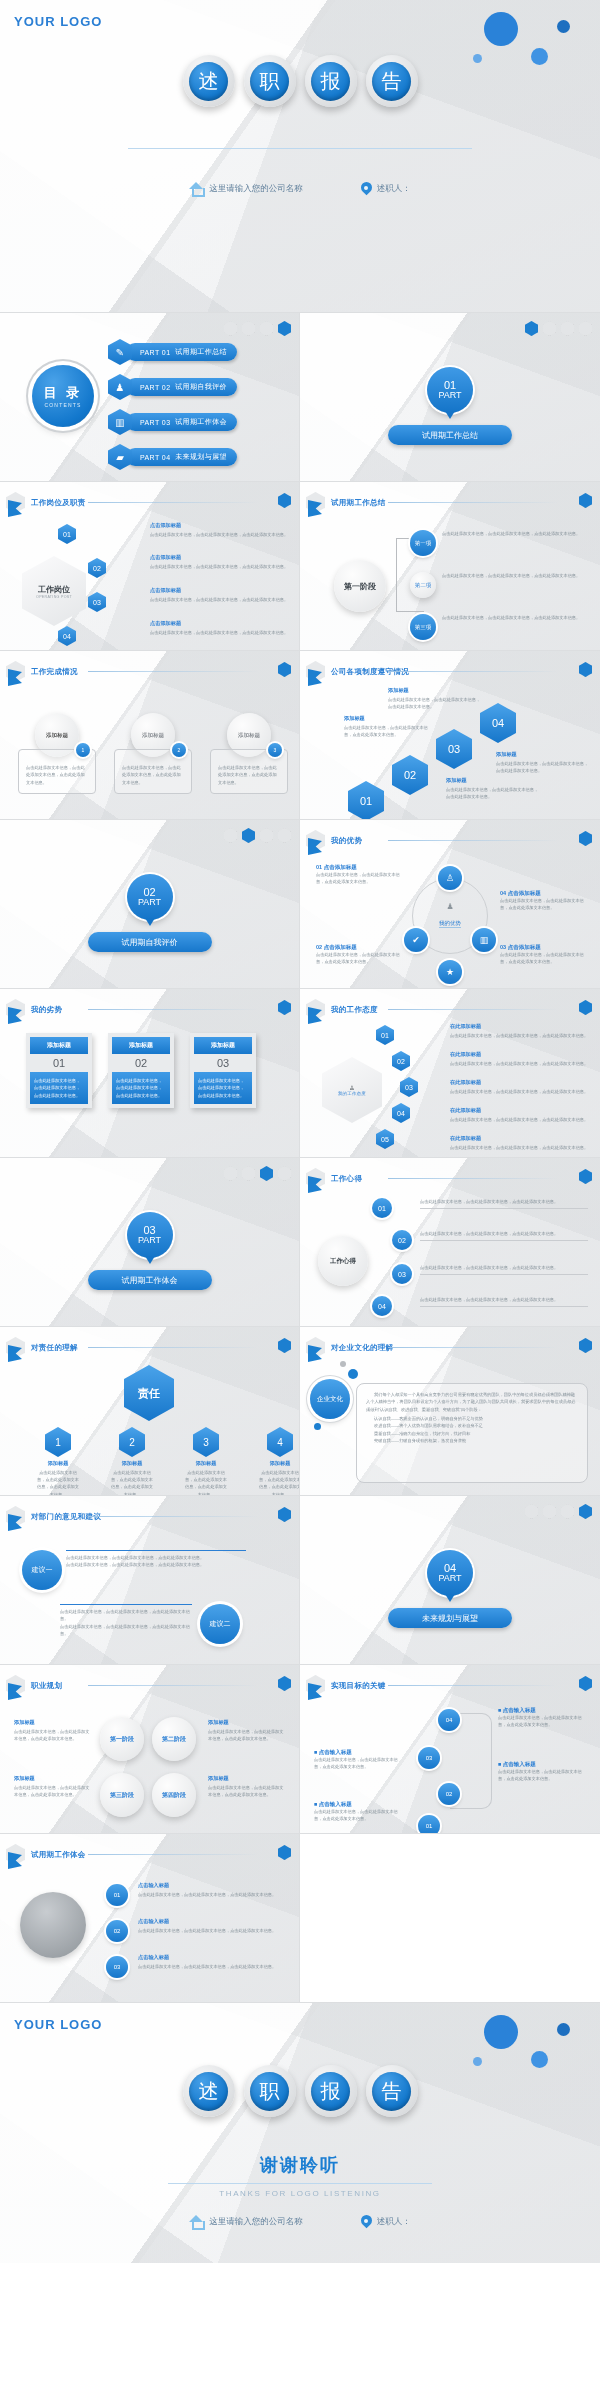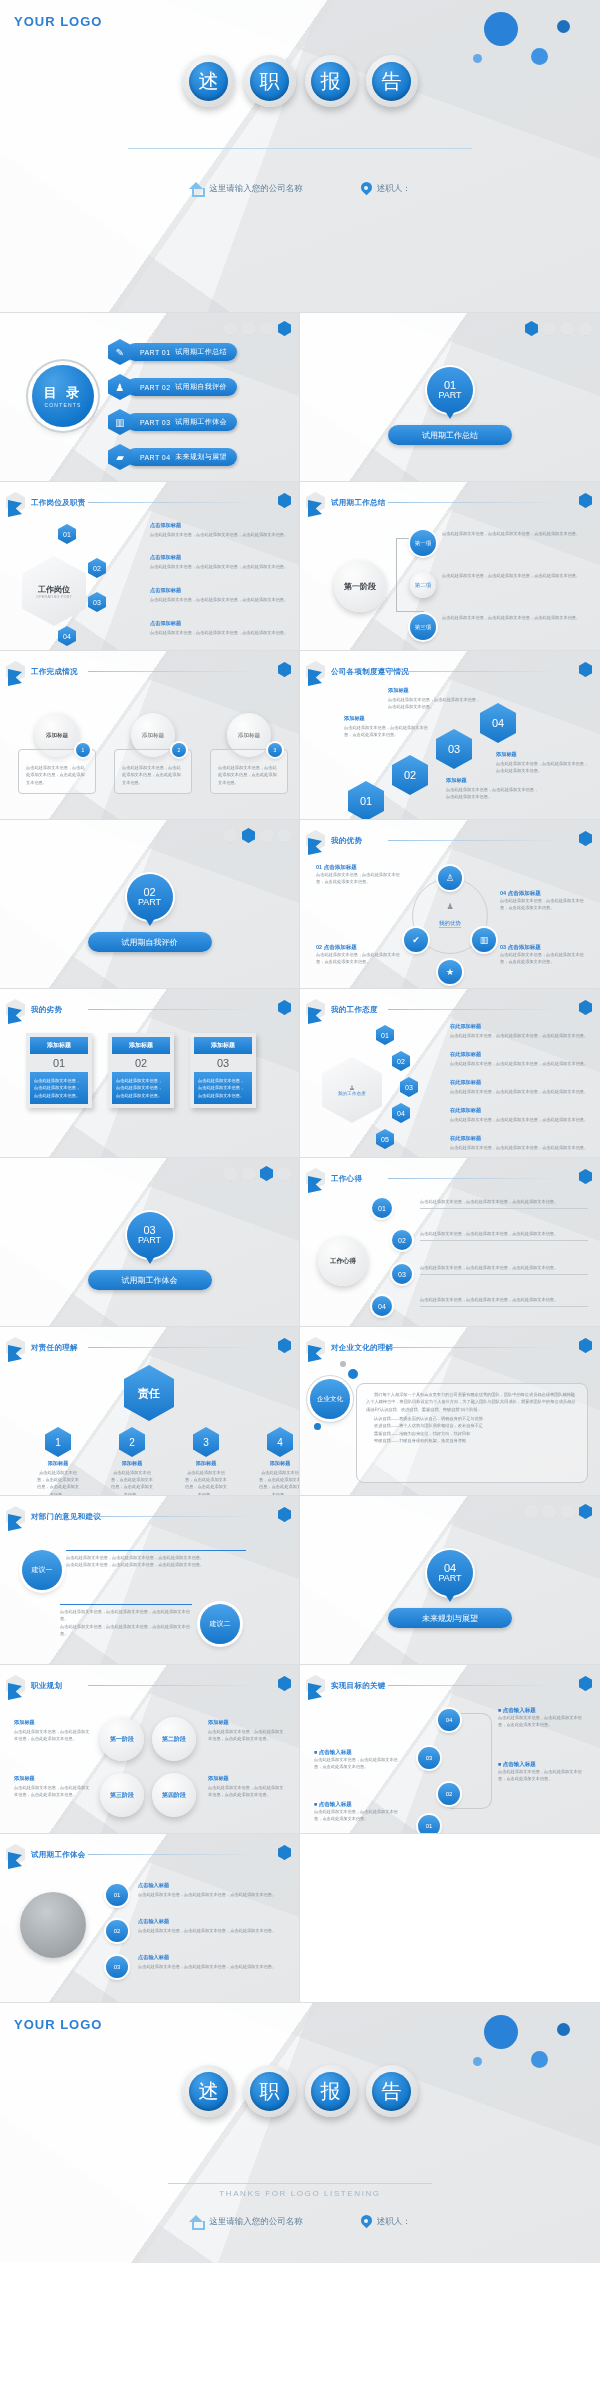--- a/index.html
+++ b/index.html
@@ -695,20 +695,21 @@
     <div class="bub">
         <i>职</i>
       </div>
     <div class="bub">
         <i>报</i>
       </div>
     <div class="bub">
         <i>告</i>
       </div>
   </div>
+  <div class="end-h1">谢谢聆听</div>
   <div class="end-rule"></div>
   <div class="end-h2">THANKS FOR LOGO LISTENING</div>
   <div class="end-foot">
     <div class="cell" style="display:flex;align-items:center;gap:5px">
       <span class="ico-home"></span>
       <span>这里请输入您的公司名称</span>
     </div>
     <div class="cell" style="display:flex;align-items:center;gap:5px">
       <span class="ico-pin"></span>
       <span>述职人：</span>

